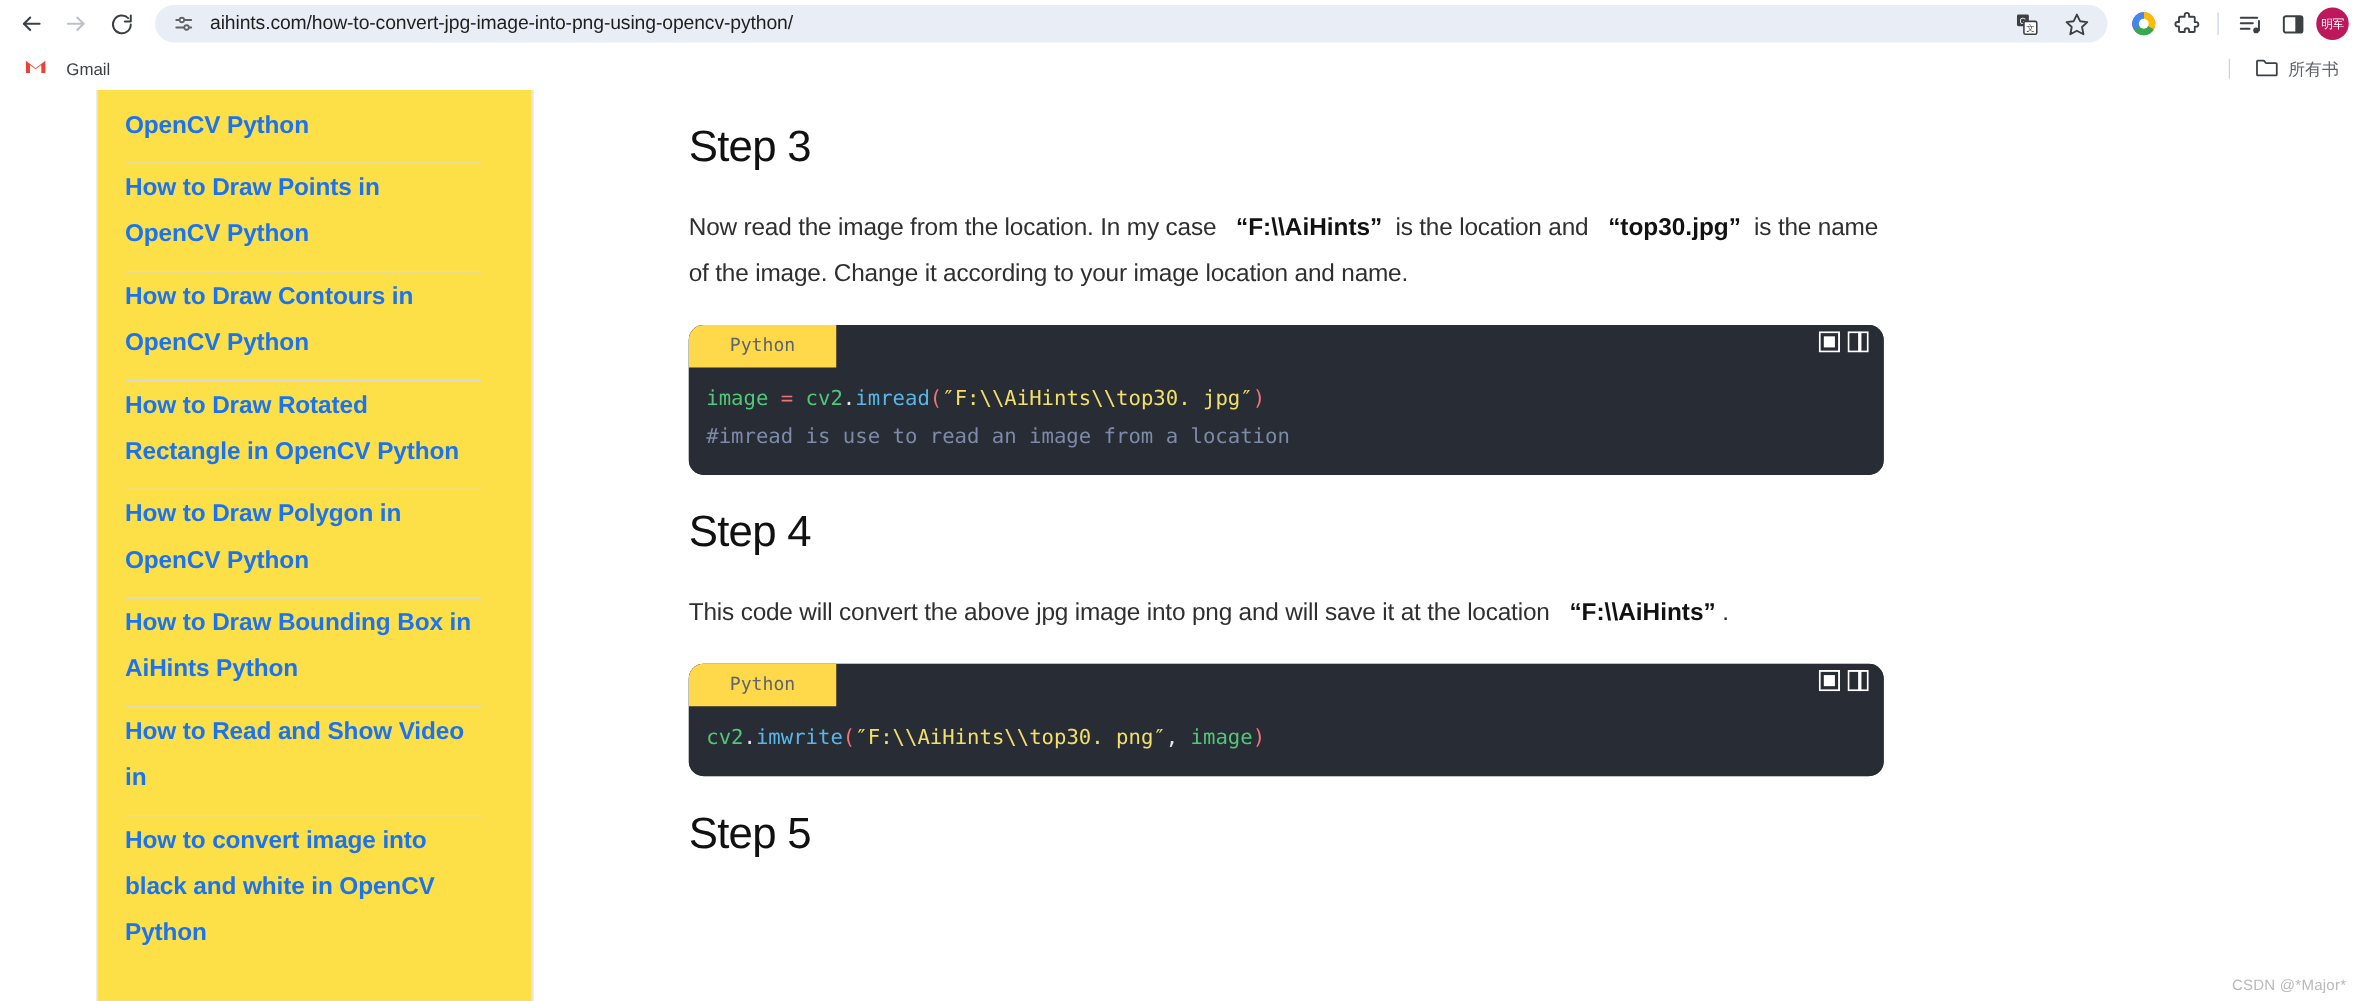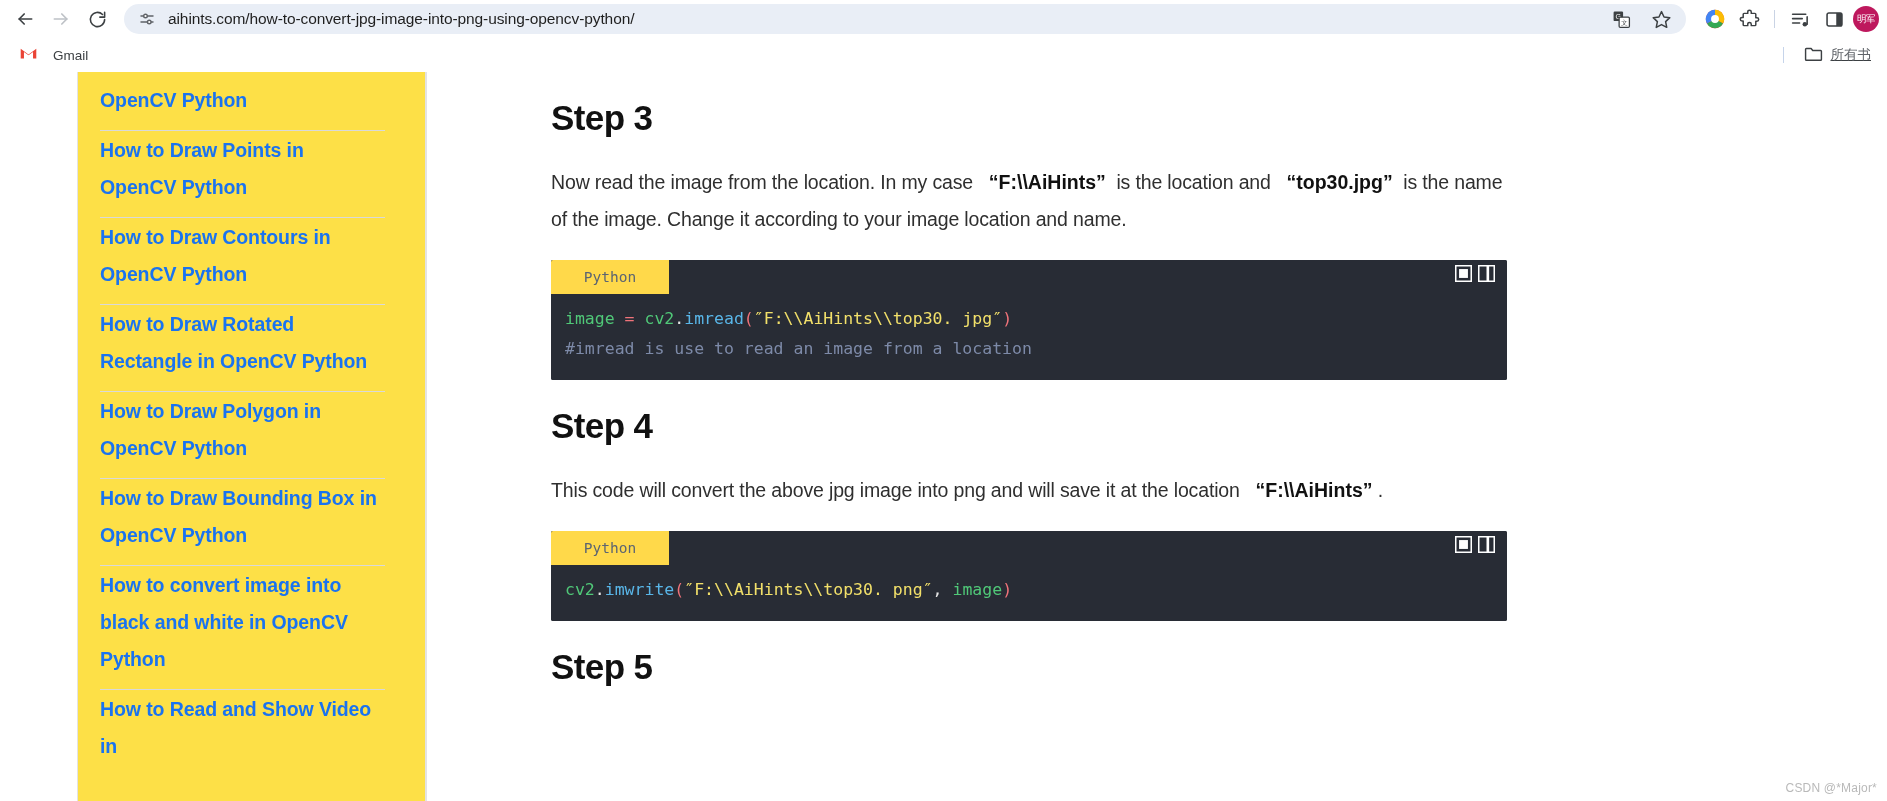--- a/index.html
+++ b/index.html
@@ -87,21 +87,21 @@
     color: #3c4043;
   }
   .bookmark-item {
     display: flex; align-items: center; gap: 16px;
     padding: 4px 8px;
     border-radius: 4px;
   }
   .bm-label { font-size: 13.5px; color: #3c4043; }
   .bookmarks-spacer { flex: 1; }
   .bm-sep { width: 1px; height: 16px; background: #c6d4ea; margin-right: 14px; }
-  .all-bookmarks { display: flex; align-items: flex-start; gap: 8px; padding: 4px 6px; text-decoration: underline; }
+  .all-bookmarks { display: flex; align-items: flex-end; gap: 8px; padding: 4px 6px; }
   .all-bm-label { font-size: 13.5px; color: #5f6368; }
 
   
   .viewport {
     position: relative;
     height: 729px;
     background: #ffffff;
     overflow: hidden;
   }
   .page-shell {
@@ -150,21 +150,21 @@
 
   
   .article {
     flex: 1;
     padding: 0 60px 0 124px;
     background: #ffffff;
     min-width: 0;
   }
   h2.step-title {
     font-size: 35px;
-    font-weight: 700;
+    font-weight: 400;
     color: #111111;
     letter-spacing: -0.6px;
     margin-top: 26px;
     margin-bottom: 26px;
     font-family: "Liberation Sans", sans-serif;
   }
   p.body-text {
     font-size: 19.5px;
     color: #2f2f2f;
     line-height: 37px;
@@ -173,21 +173,21 @@
     font-family: "Liberation Sans", sans-serif;
   }
   p.body-text b { font-weight: 700; color: #111; }
   .q { letter-spacing: 0; }
 
   
   .code-block {
     background: #282c35;
     margin-top: 22px;
     margin-bottom: 8px;
-    border-radius: 2px;
+    border-radius: 12px;
     position: relative;
     overflow: hidden;
   }
   .code-header {
     height: 34px;
     display: flex;
     align-items: stretch;
     background: #282c35;
     position: relative;
   }
@@ -374,23 +374,23 @@
   <div class="page-shell">
 
     <div class="left-gutter"></div>
 
     <aside class="sidebar">
       <a class="side-link first">OpenCV Python</a>
       <a class="side-link">How to Draw Points in OpenCV Python</a>
       <a class="side-link">How to Draw Contours in OpenCV Python</a>
       <a class="side-link">How to Draw Rotated Rectangle in OpenCV Python</a>
       <a class="side-link">How to Draw Polygon in OpenCV Python</a>
-      <a class="side-link">How to Draw Bounding Box in OpenCV Python</a>
+      <a class="side-link">How to Draw Bounding Box in AiHints Python</a>
+      <a class="side-link">How to Read and Show Video in</a>
       <a class="side-link">How to convert image into black and white in OpenCV Python</a>
-      <a class="side-link">How to Read and Show Video in</a>
     </aside>
 
     <div class="mid-gutter"></div>
 
     <main class="article">
 
       <h2 class="step-title">Step 3</h2>
 
       <p class="body-text">
         <span>Now read the image from the location. In my case</span>

